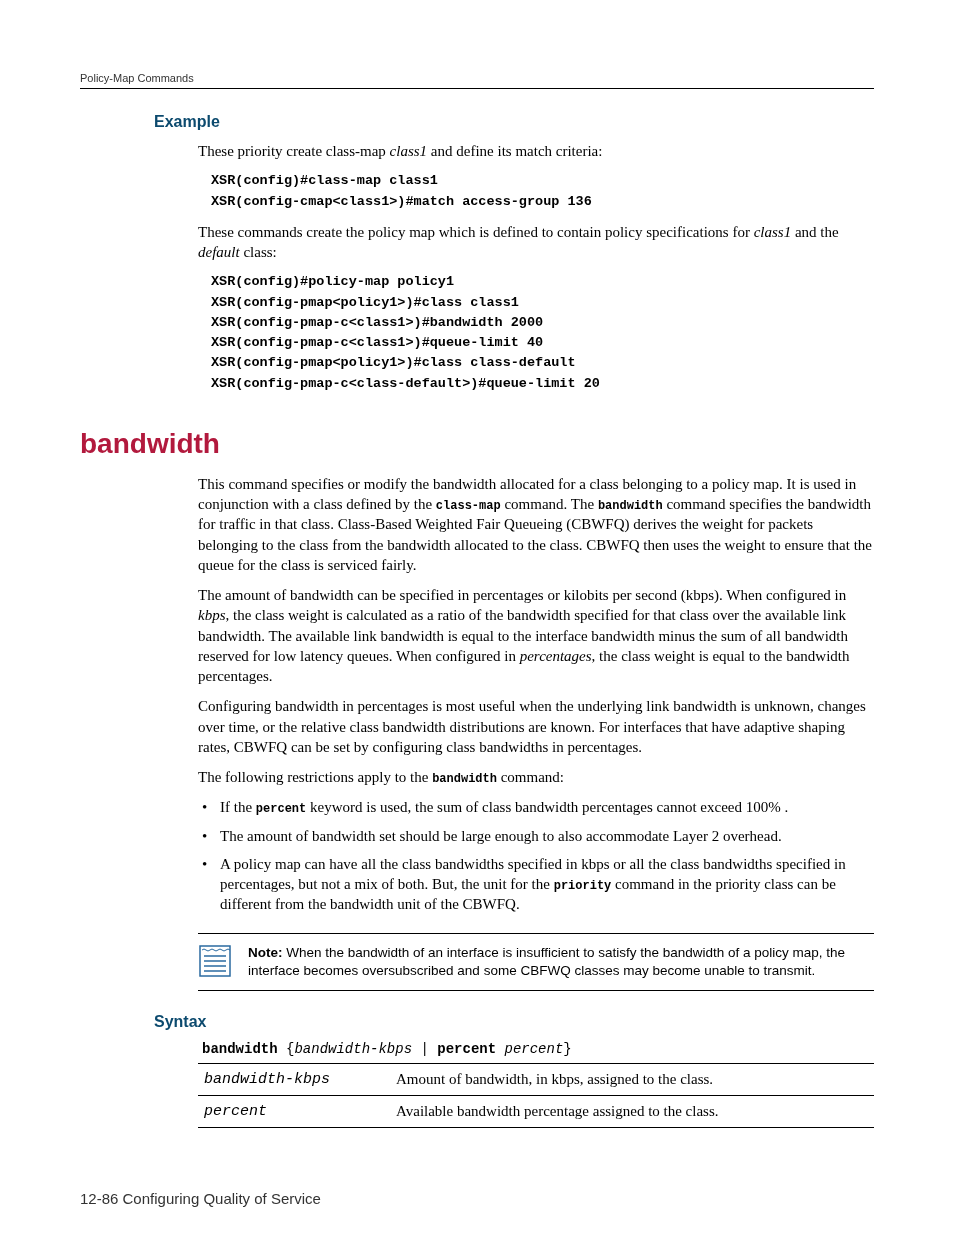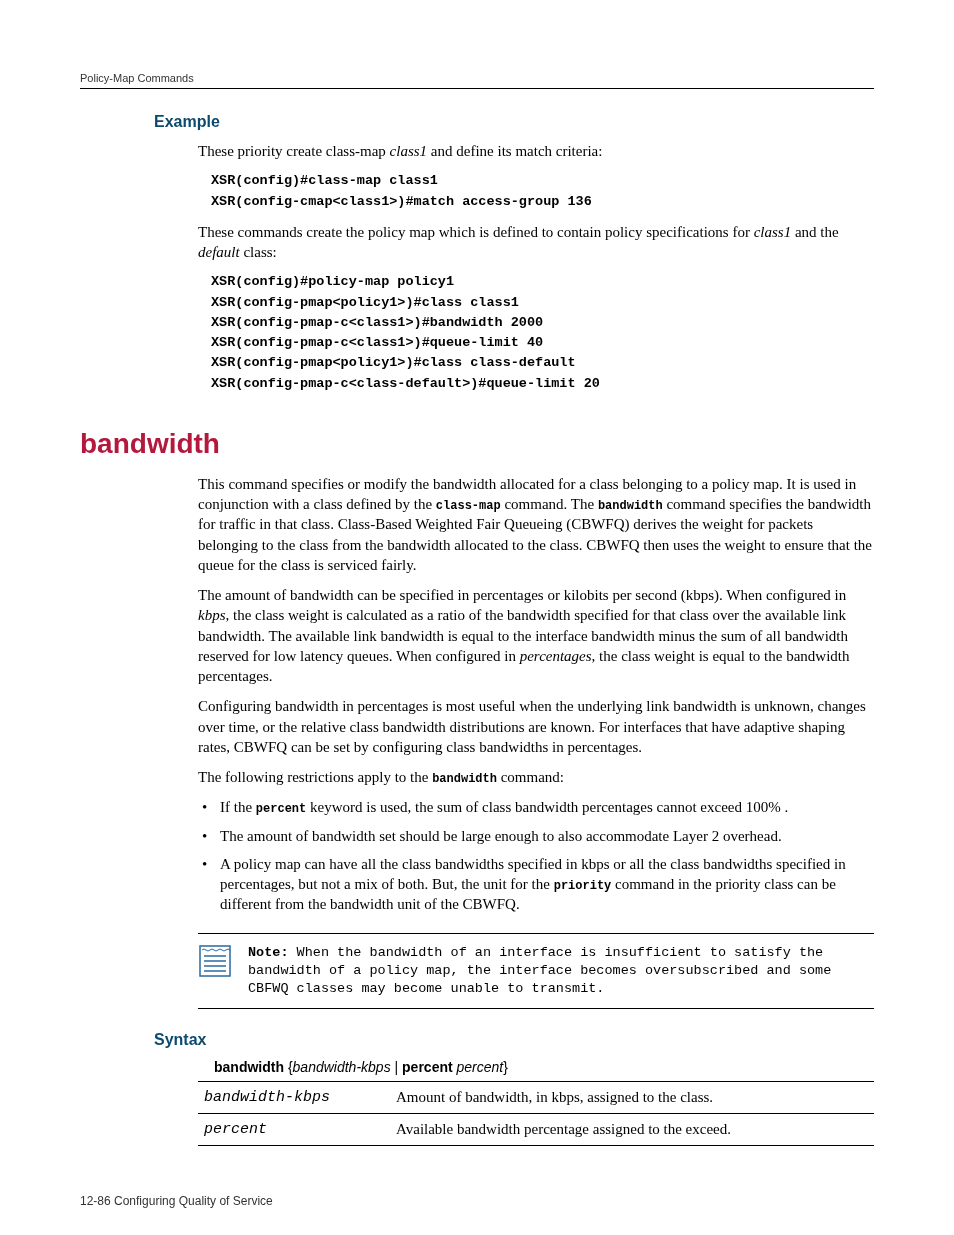--- a/index.html
+++ b/index.html
@@ -84,28 +84,28 @@
     border-bottom: 1px solid #000;
     padding: 10px 0;
     margin: 18px 0 22px 0;
     gap: 16px;
   }
   .note-icon {
     flex: 0 0 34px;
     height: 34px;
   }
   .note-text {
-    font-family: Liberation Mono, monospace;
+    font-family: Liberation Sans, sans-serif;
     font-size: 13.5px;
     line-height: 1.35;
   }
   .syntax-line {
-    font-family: Liberation Sans, sans-serif;
+    font-family: Liberation Mono, monospace;
     font-size: 14px;
-    margin: 10px 0 6px 16px;
+    margin: 10px 0 6px 4px;
   }
   .syntax-line .kw { font-weight: bold; }
   .syntax-line .arg { font-style: italic; }
   table.params {
     width: 100%;
     border-collapse: collapse;
     font-size: 15px;
   }
   table.params td {
     border-top: 1px solid #000;
@@ -115,23 +115,23 @@
   table.params tr:last-child td {
     border-bottom: 1px solid #000;
   }
   table.params td.param {
     font-family: "Courier New", Courier, monospace;
     font-style: italic;
     width: 180px;
   }
   .footer {
     font-family: Arial, Helvetica, sans-serif;
-    font-size: 12px;
+    font-size: 15px;
     color: #333;
-    margin-top: 48px;
+    margin-top: 62px;
   }
 </style>
 </head>
 <body>
 
 <div class="page">
   <div class="running-head">Policy-Map Commands</div>
 
   <h4 class="section">Example</h4>
   <div class="content-col">
@@ -196,20 +196,20 @@
       <span class="kw">bandwidth</span><span> {</span><span class="arg">bandwidth-kbps</span><span> | </span><span class="kw">percent</span><span> </span><span class="arg">percent</span><span>}</span>
     </div>
     <table class="params">
       <tbody>
           <tr>
         <td class="param">bandwidth-kbps</td>
         <td>Amount of bandwidth, in kbps, assigned to the class.</td>
       </tr>
       <tr>
         <td class="param">percent</td>
-        <td>Available bandwidth percentage assigned to the exceed.</td>
+        <td>Available bandwidth percentage assigned to the class.</td>
       </tr>
     </tbody>
       </table>
   </div>
 
   <div class="footer">12-86   Configuring Quality of Service</div>
 </div>
 
 </body></html>

